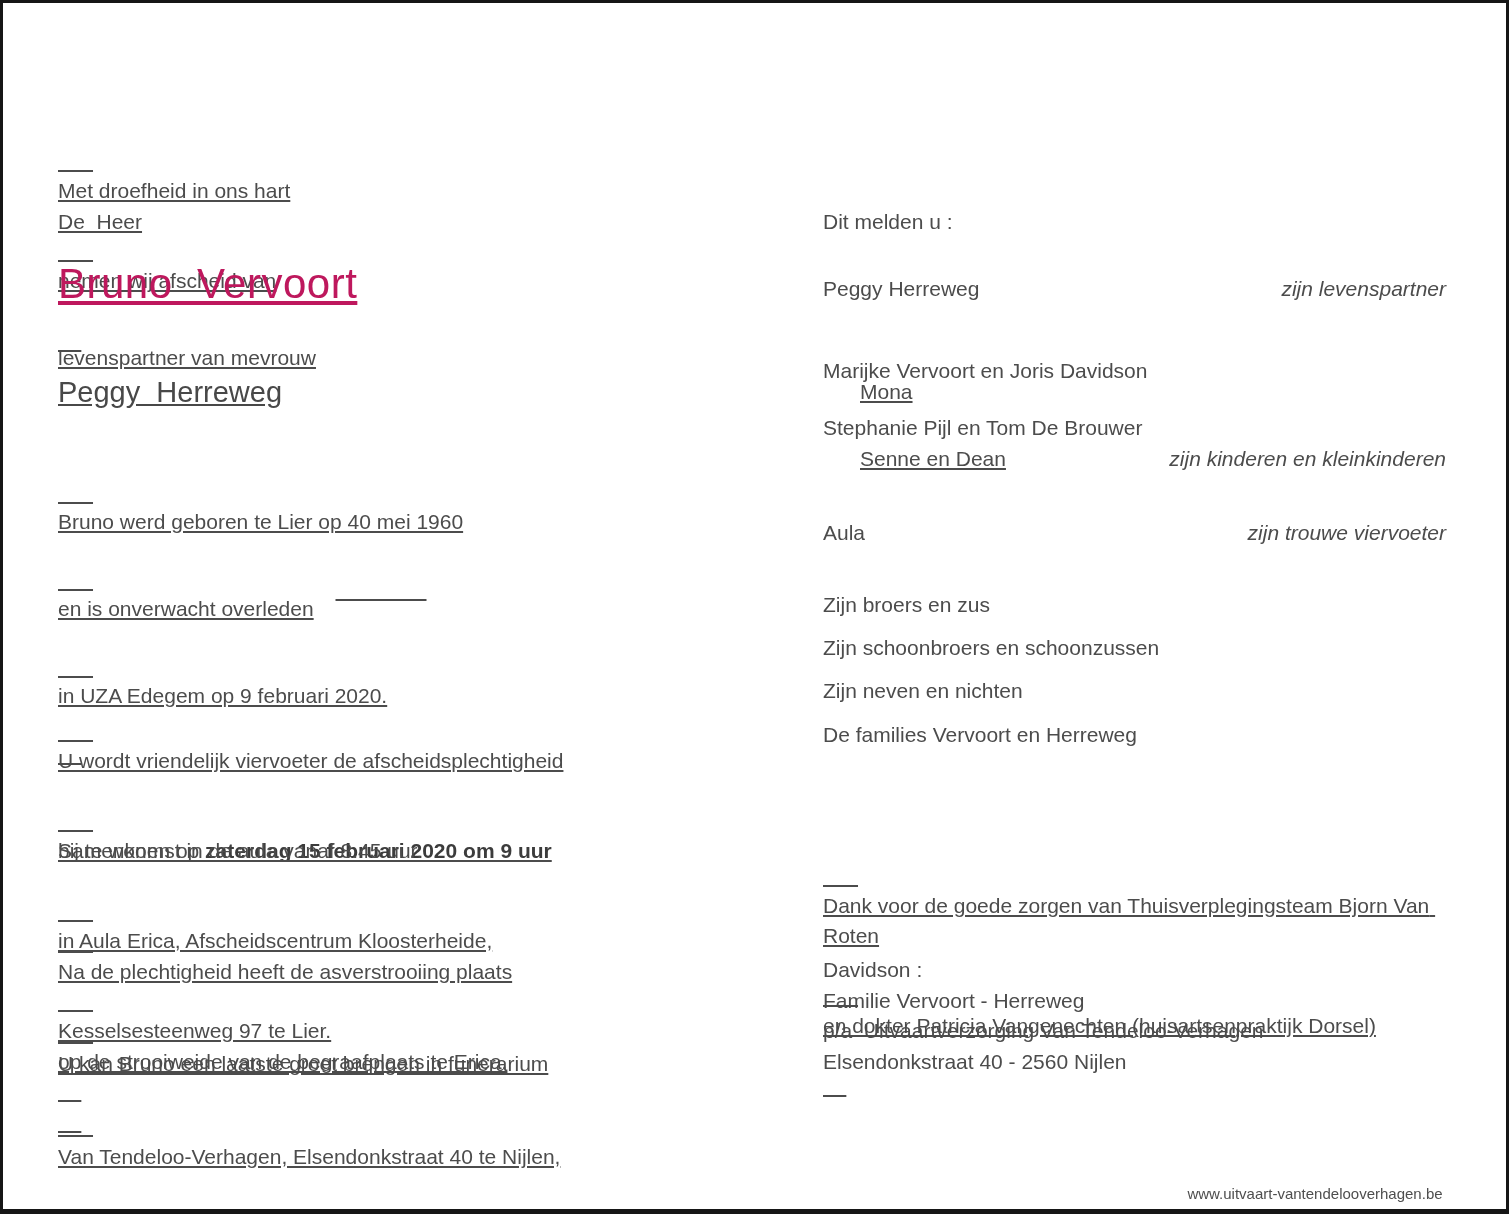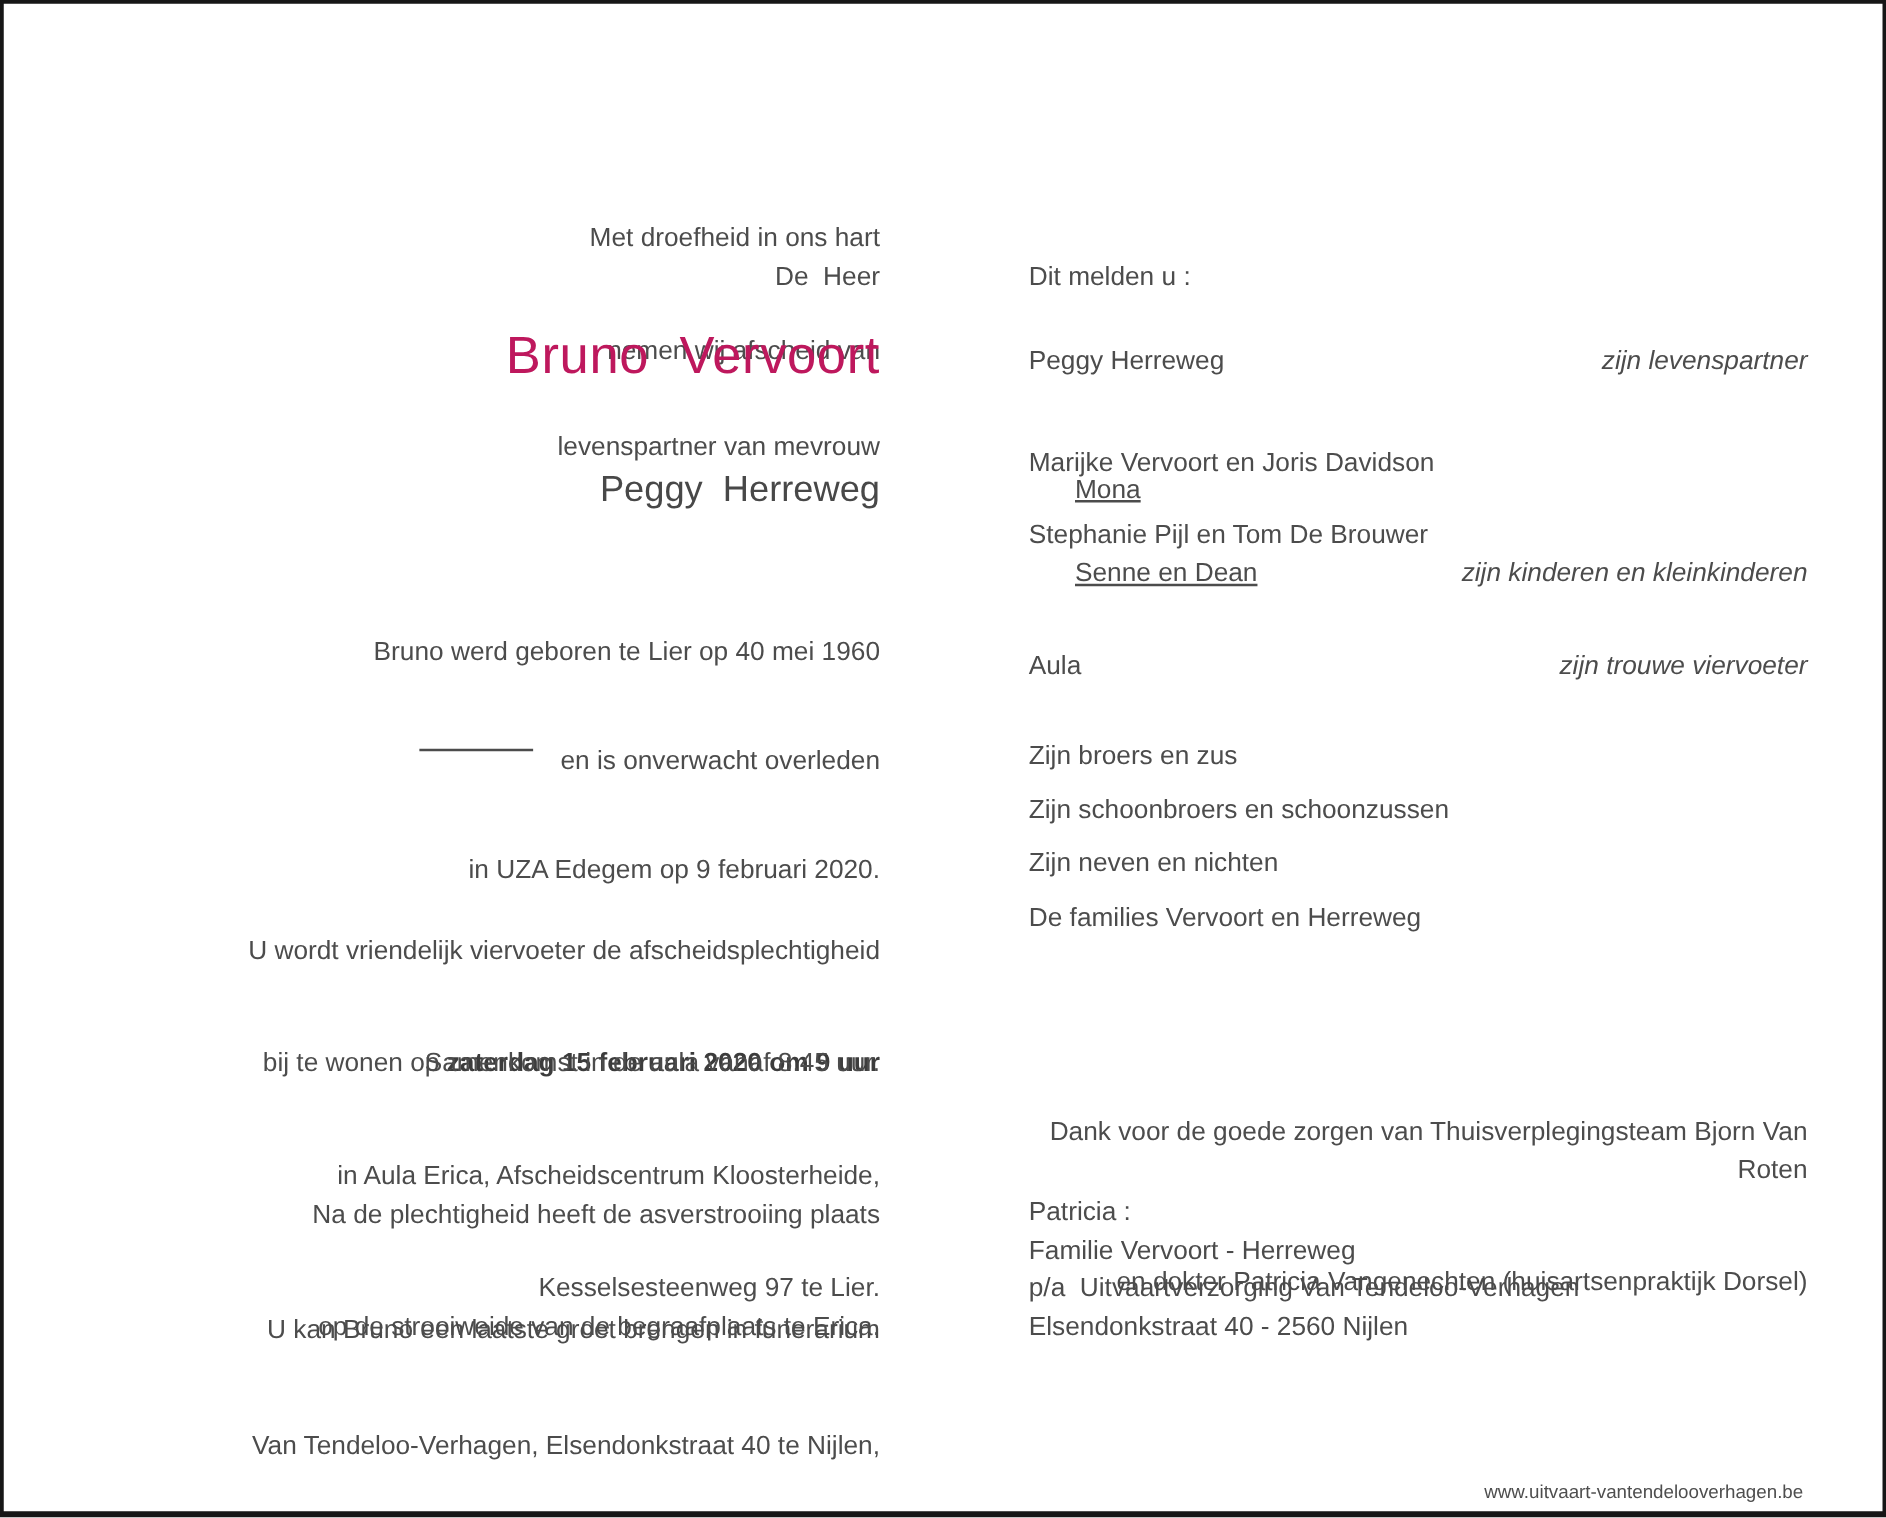--- a/index.html
+++ b/index.html
@@ -14,21 +14,21 @@
     font-family: "Liberation Sans", "DejaVu Sans", sans-serif;
     color: #4c4c4c;
     overflow: hidden;
   }
   .page div, .page span { white-space: pre-wrap; }
 
   .lcol { position: absolute; left: 55px; top: 0; width: 646px; height: 100%; }
   .rcol { position: absolute; left: 820px; top: 0; width: 623px; height: 100%; }
 
   .blk { position: absolute; left: 0; width: 100%; }
-  .center { text-align: right; }
+  .center { text-align: left; text-decoration: underline; }
 
   .t   { font-size: 21px; line-height: 30px; }
   .lh29 { line-height: 29px; }
   .lh31 { line-height: 31px; }
 
   .name  { font-size: 42px; line-height: 48px; letter-spacing: 0.5px; color: #be185d; }
   .pname { font-size: 29px; line-height: 34px; color: #484848; }
 
   .divider {
     position: absolute;
@@ -132,21 +132,21 @@
     <div class="blk t" style="top:587px">Zijn broers en zus</div>
     <div class="blk t" style="top:630px">Zijn schoonbroers en schoonzussen</div>
     <div class="blk t" style="top:673px">Zijn neven en nichten</div>
     <div class="blk t" style="top:717px">De families Vervoort en Herreweg</div>
 
     <div class="blk t center" style="top:828px">
       <div>Dank voor de goede zorgen van Thuisverplegingsteam Bjorn Van Roten</div>
       <div>en dokter Patricia Vangenechten (huisartsenpraktijk Dorsel)</div>
     </div>
 
-    <div class="blk t" style="top:952px">Patricia :</div>
+    <div class="blk t" style="top:952px">Davidson :</div>
     <div class="blk t" style="top:983px">Familie Vervoort - Herreweg</div>
     <div class="blk t" style="top:1013px">p/a  Uitvaartverzorging Van Tendeloo-Verhagen</div>
     <div class="blk t" style="top:1044px">Elsendonkstraat 40 - 2560 Nijlen</div>
 
   </div>
 
   <div class="footer">
     <div>www.uitvaart-vantendelooverhagen.be</div>
     
   </div>

